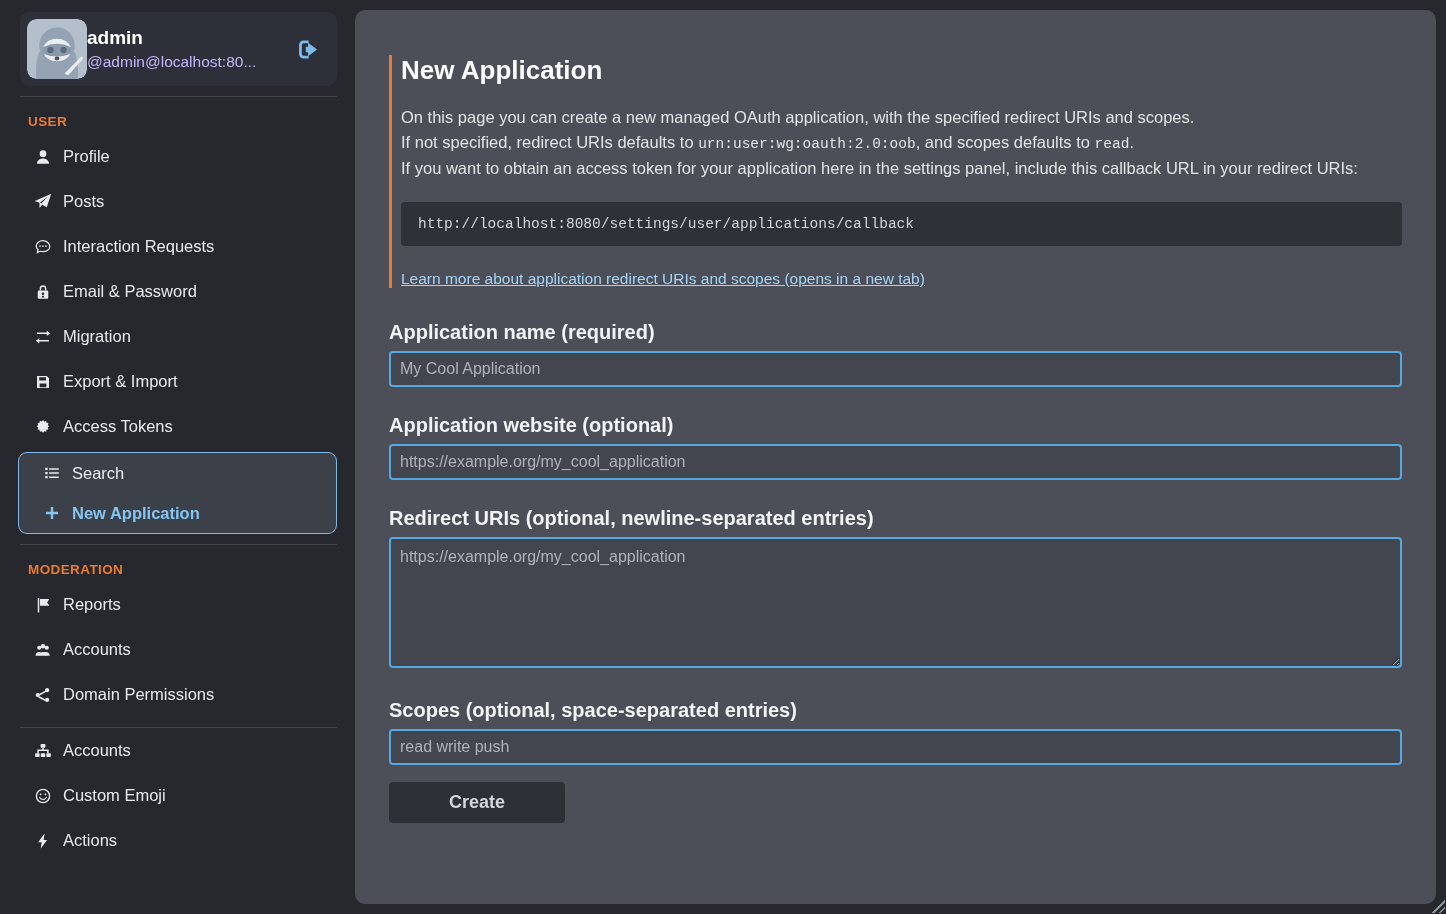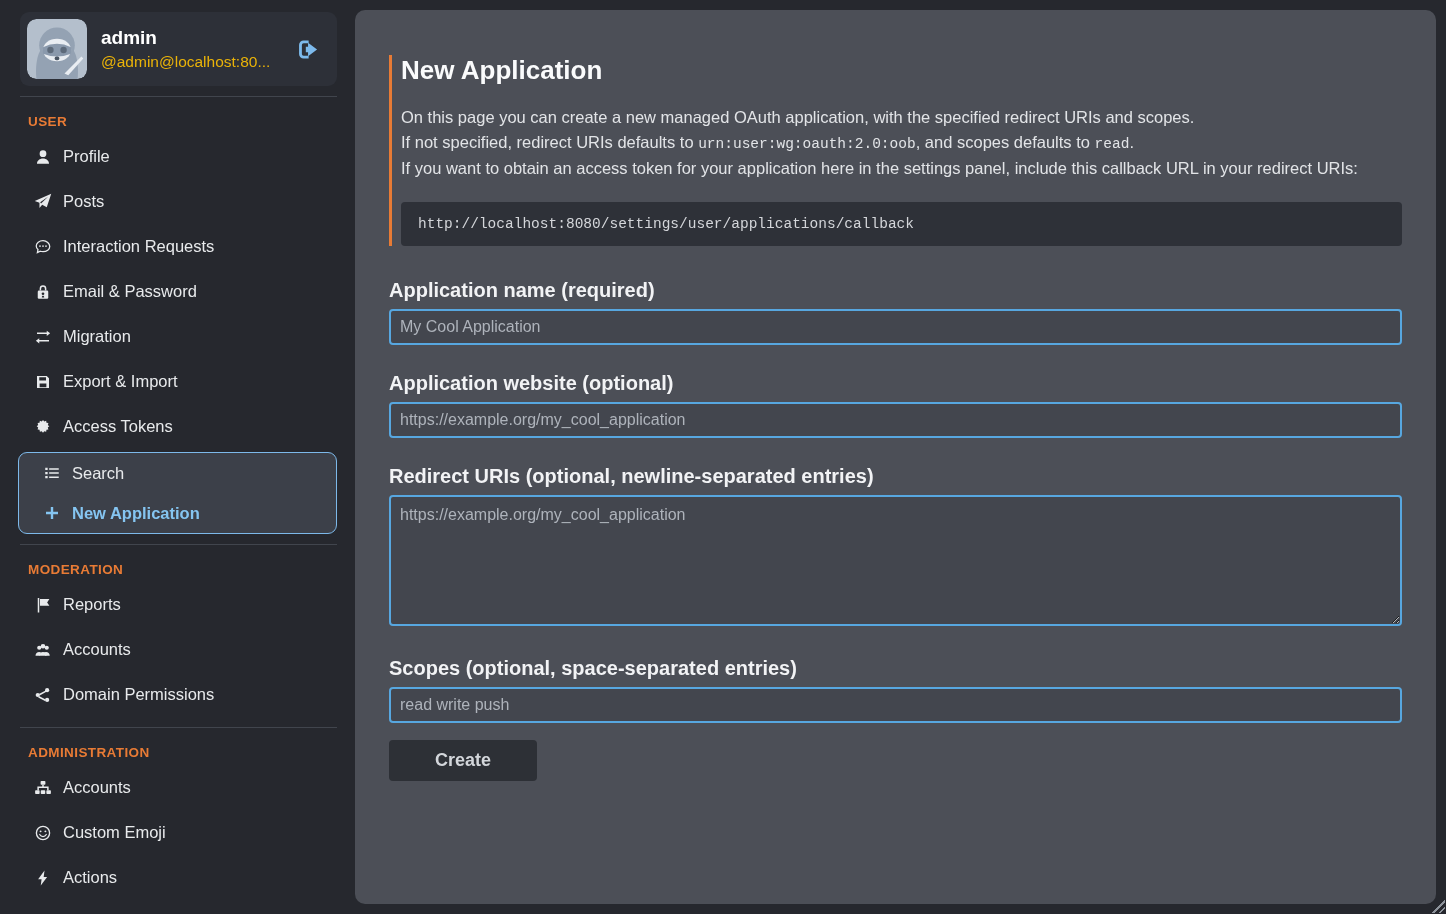--- a/index.html
+++ b/index.html
@@ -8,25 +8,25 @@
     background:#26282e;
     font-family:"Liberation Sans", sans-serif;
     color:#e3e5e8;
   }
   .page { display:flex; width:100%; height:100%; }
 
   
   .sidebar { flex:0 0 355px; width:355px; padding:12px 18px 0 20px; }
   .user-card {
     background:#2d3038; border-radius:9px; height:74px;
-    display:flex; align-items:center; padding:0 16px 0 7px; gap:14px;
+    display:flex; align-items:center; padding:0 16px 0 7px; 
   }
   .avatar { width:60px; height:60px; border-radius:9px; overflow:hidden; flex:0 0 60px; }
   .user-name { font-size:19px; font-weight:bold; color:#ffffff; margin-bottom:4px; }
-  .user-handle { font-size:15.5px; color:#eab308; max-width:180px; white-space:nowrap; overflow:hidden; }
+  .user-handle { font-size:15.5px; color:#c4b5fd; max-width:180px; white-space:nowrap; overflow:hidden; }
   .logout { margin-left:auto; color:#7dbaec; display:flex; }
   .logout svg { width:27px; height:27px; }
 
   .sep { border:none; border-top:1px solid #41454d; margin:10px 0 0 0; }
 
   .section-label {
     color:#e87b35; font-weight:bold; font-size:13.5px;
     letter-spacing:.4px; padding:17px 0 5px 8px;
   }
   .nav-item {
@@ -68,21 +68,21 @@
   .field input, .field textarea {
     width:100%; background:#43464e; border:2px solid #57a7e0; border-radius:4px;
     color:#cfd2d8; font-size:16px; padding:7px 9px;
     font-family:"Liberation Sans", sans-serif; outline:none;
   }
   .field textarea { height:131px; resize:both; line-height:1.4; }
   .field input::placeholder, .field textarea::placeholder { color:#aeb3bb; opacity:1; }
   .field.last { margin-bottom:17px; }
   .create-btn {
     background:#2d3036; color:#d3d6db; font-weight:bold; font-size:18px;
-    border:none; border-radius:4px; padding:10px 46px; cursor:pointer;
+    border:none; border-radius:4px; padding:10px 60px; cursor:pointer;
     font-family:"Liberation Sans", sans-serif;
   }
   .resize-grip {
     position:fixed; right:1px; bottom:1px; width:15px; height:15px;
     background:repeating-linear-gradient(135deg, transparent 0 3px, #8d939b 3px 4.5px);
     clip-path:polygon(100% 0, 100% 100%, 0 100%);
   }
 </style>
 </head>
 <body>
@@ -242,21 +242,20 @@
             <circle cx="17.5" cy="5.5" r="2.8"></circle>
             <circle cx="17.5" cy="18.5" r="2.8"></circle>
           <path d="M6.6 10.6l9-4.7 1 1.9-9 4.7-1-1.9zm0 2.8l9 4.7-1 1.9-9-4.7 1-1.9z"></path>
         </svg>
       </span>
       <span>Domain Permissions</span>
     </div>
 
     <hr class="sep">
 
-    <div class="section-label">ADMINISTRATION</div>
 
     <div class="nav-item">
       <span class="icon">
         <svg viewBox="0 0 24 24" fill="currentColor">
           <rect x="8.8" y="2.5" width="6.4" height="5" rx="1"></rect>
           <rect x="1.5" y="15" width="6" height="5" rx="1"></rect>
           <rect x="9" y="15" width="6" height="5" rx="1"></rect>
           <rect x="16.5" y="15" width="6" height="5" rx="1"></rect>
           <path d="M11 7.5h2V10h6.5v5h-2v-3h-11v3h-2v-5H11V7.5z"></path>
         </svg>
@@ -290,20 +289,21 @@
   <main class="panel">
 
     <section class="header-block">
       <h1>New Application</h1>
       <div class="intro">
         <p><span>On this page you can create a new managed OAuth application, with the specified redirect URIs and scopes.</span></p>
         <p><span>If not specified, redirect URIs defaults to </span><span class="code-inline">urn:user:wg:oauth:2.0:oob</span><span>, and scopes defaults to </span><span class="code-inline">read</span><span>.</span></p>
         <p><span>If you want to obtain an access token for your application here in the settings panel, include this callback URL in your redirect URIs:</span></p>
       </div>
       <div class="codeblock">http://localhost:8080/settings/user/applications/callback</div>
+      <a class="learn-link">Learn more about application redirect URIs and scopes (opens in a new tab)</a>
     </section>
 
     <form>
       <div class="field">
         <label>Application name (required)</label>
         <input type="text" placeholder="My Cool Application" style="">
       </div>
 
       <div class="field">
         <label>Application website (optional)</label>

